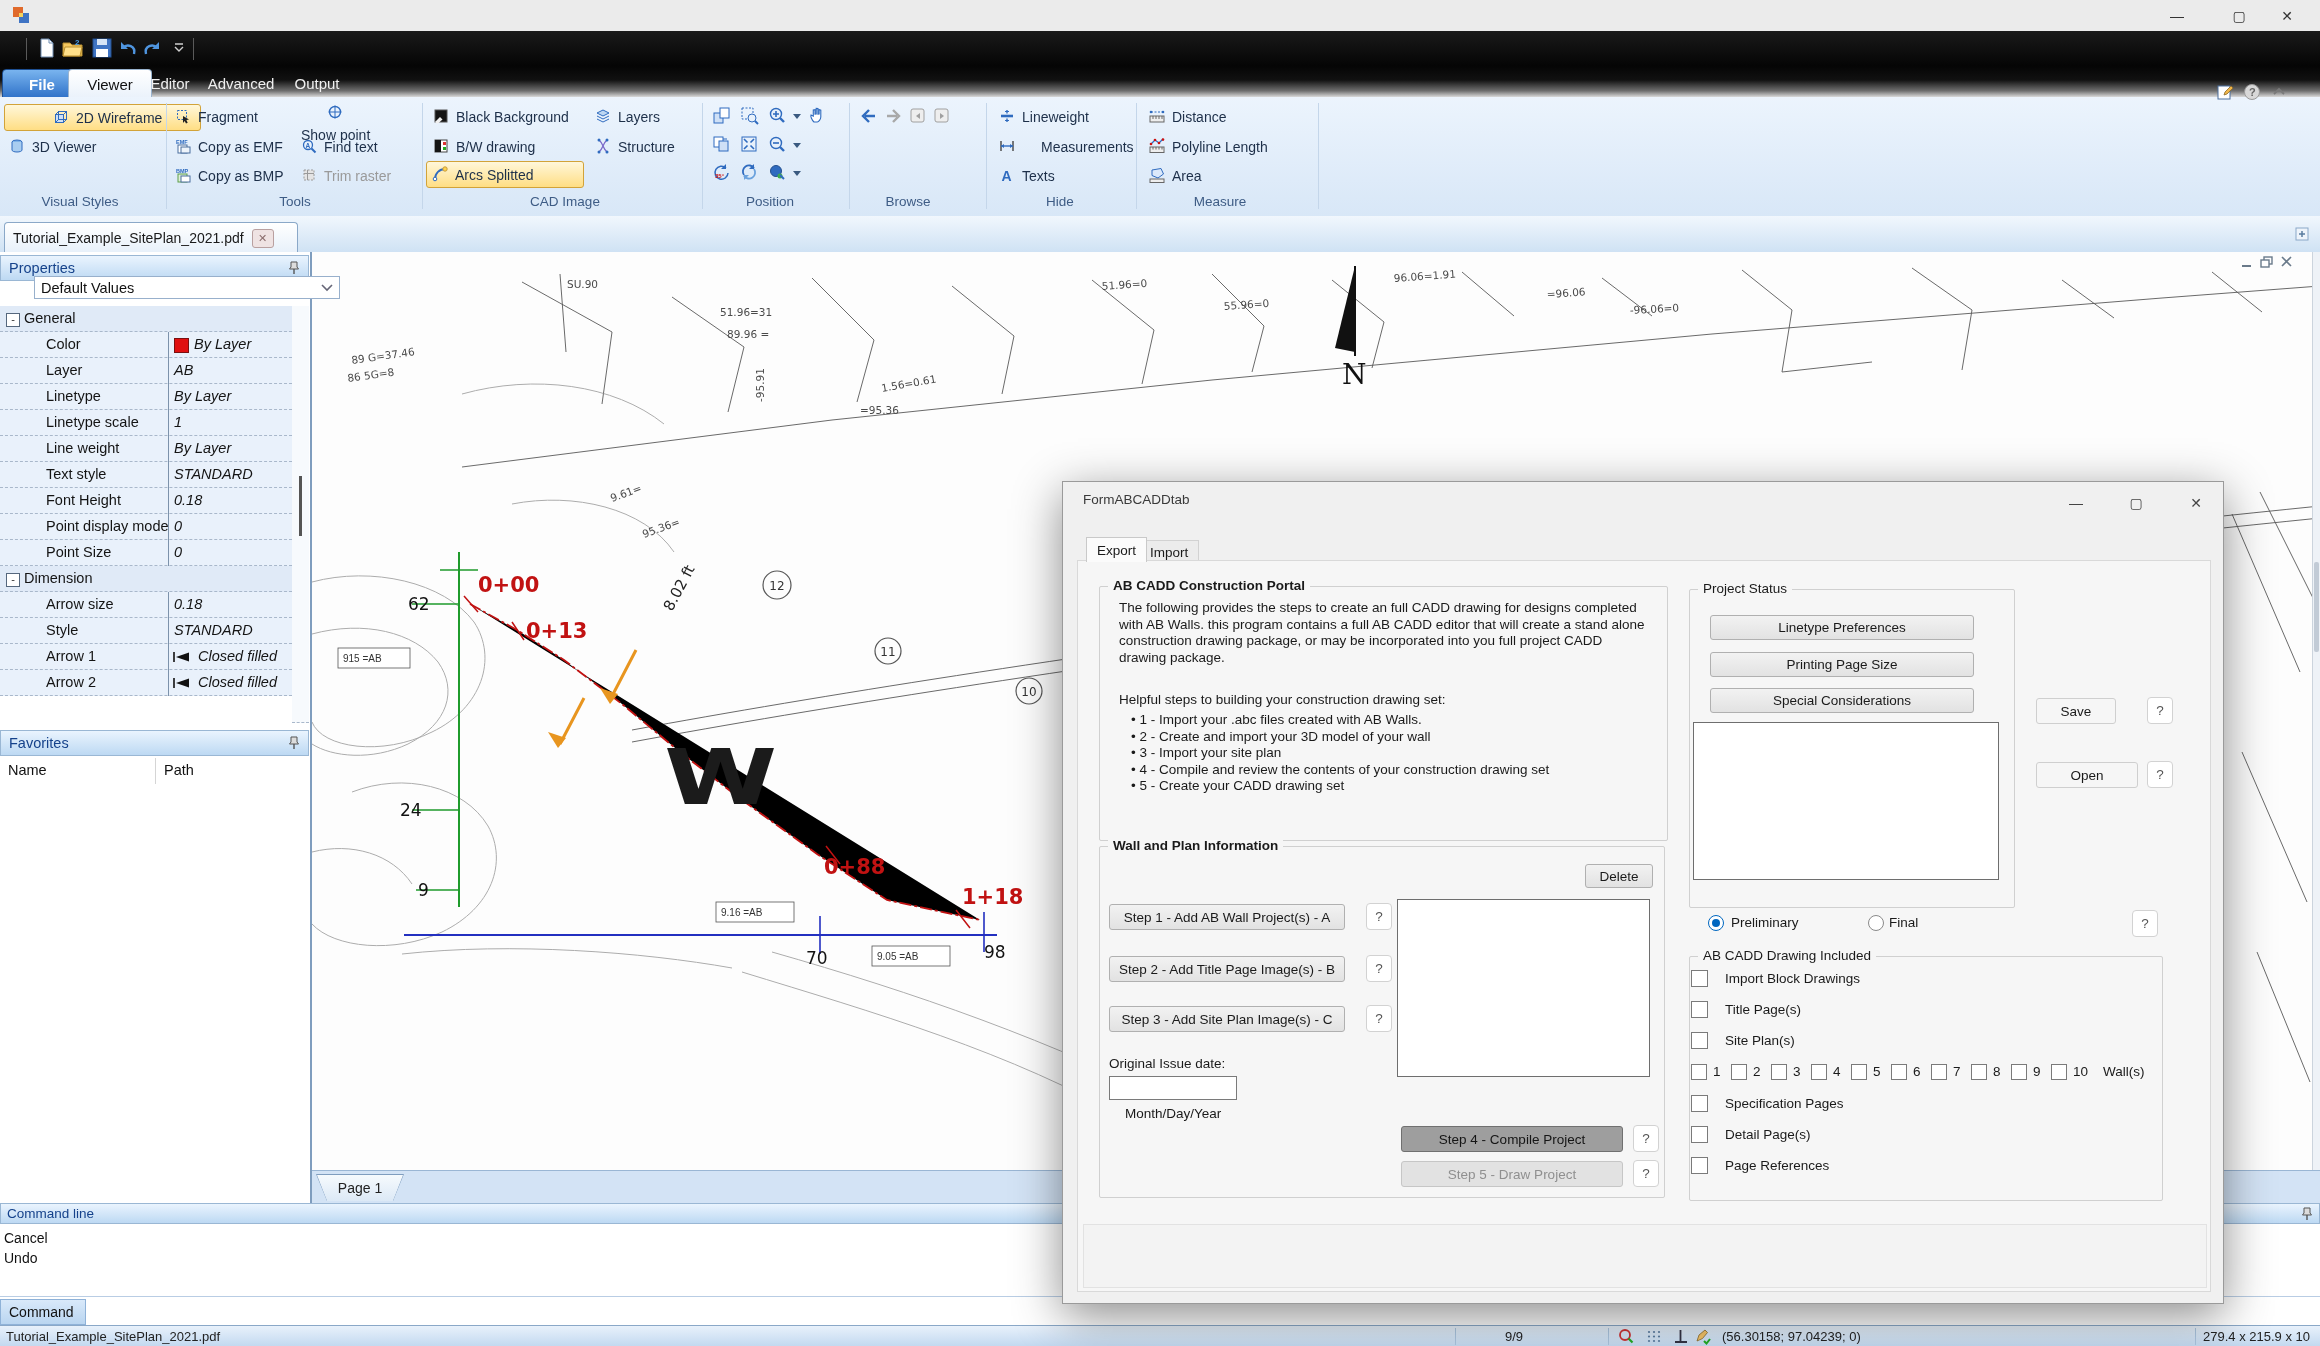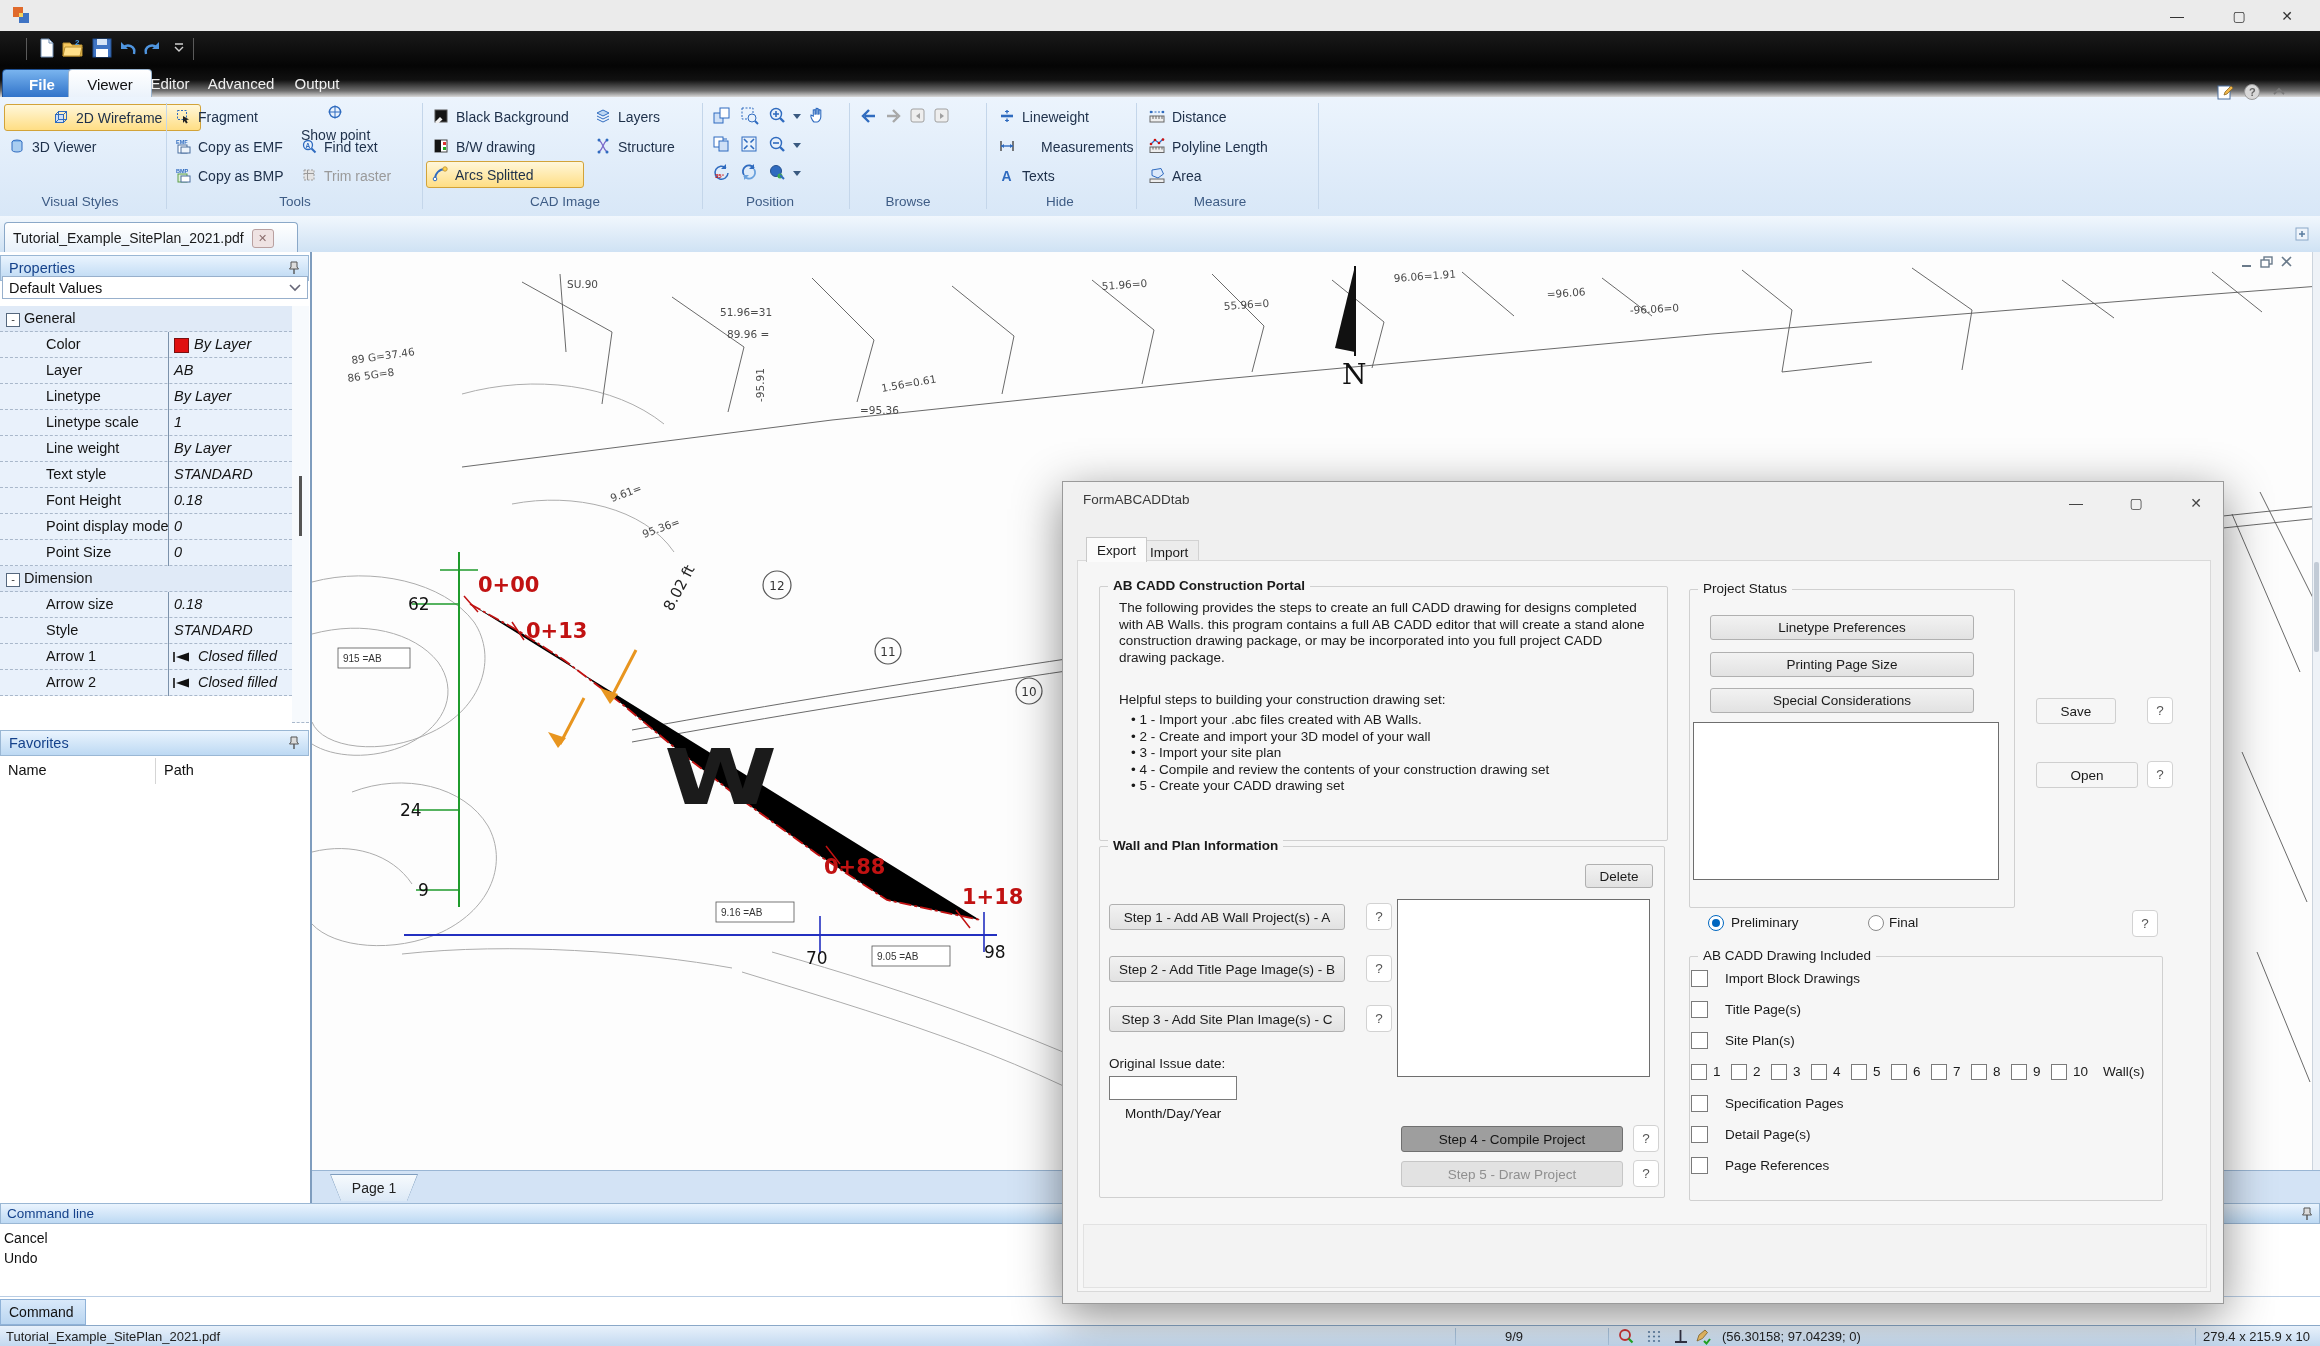--- a/index.html
+++ b/index.html
@@ -36,21 +36,21 @@
   .prow .lab{position:absolute;left:46px;top:4px;}
   .prow .val{position:absolute;left:174px;top:4px;font-style:italic;}
   .vline{position:absolute;left:168px;top:0;width:1px;height:26px;background:#7c92ab;}
   .grow{background:#e0eaf7;}
   .pmbox{position:absolute;left:6px;top:7px;width:12px;height:12px;background:#fff;border:1px solid #55677d;font-size:11px;line-height:10px;text-align:center;color:#333;}
   .grow .lab{left:24px;}
   .ptrack{position:absolute;left:292px;width:17px;background:#f7fafd;border-bottom:1px dashed #a9b8cb;height:26px;}
   
   #drawarea{left:312px;top:252px;width:2008px;height:918px;background:#fdfdfd;}
   #pagetabstrip{left:312px;top:1170px;width:2008px;height:33px;background:#d3e3f5;border-top:1px solid #9ab6d4;}
-  .ptab-outer{position:absolute;left:18px;top:3px;width:88px;height:27px;background:#7f9dbe;clip-path:polygon(0 0,100% 0,calc(100% - 11px) 100%,11px 100%);}
+  .ptab-outer{position:absolute;left:4px;top:3px;width:88px;height:27px;background:#7f9dbe;clip-path:polygon(0 0,100% 0,calc(100% - 11px) 100%,11px 100%);}
   .ptab-inner{position:absolute;left:1px;top:1px;width:86px;height:26px;background:linear-gradient(#f6fafd,#dcE9f6);clip-path:polygon(0 0,100% 0,calc(100% - 10px) 100%,10px 100%);display:flex;align-items:center;justify-content:center;font-size:14px;color:#222;}
   
   #cmdhead{left:0;top:1203px;width:2320px;height:21px;background:linear-gradient(#eaf4fe,#bdd9f3);border:1px solid #9ab7d4;box-sizing:border-box;display:flex;align-items:center;justify-content:space-between;font-size:13.5px;color:#15428b;padding:0 6px;}
   #cmdhist{left:0;top:1224px;width:2320px;height:72px;background:#fff;font-size:14px;color:#111;}
   #cmdrow{left:0;top:1296px;width:2320px;height:29px;background:#fff;border-top:1px solid #b9cde4;padding-left:40px;}
   #cmdprompt{position:absolute;left:0;top:2px;width:86px;height:26px;background:linear-gradient(#d9e9fa,#b9d5f0);border:1px solid #8fb2d8;box-sizing:border-box;display:flex;align-items:center;font-size:14px;color:#111;padding:0 8px;}
   #statusbar{left:0;top:1325px;width:2320px;height:21px;background:linear-gradient(#e8f1fb,#c3d9f0);border-top:1px solid #8aa8c8;font-size:13px;color:#222;box-sizing:border-box;}
   .ssep{position:absolute;top:2px;height:17px;width:1px;background:#aac4de;}
   
   #dialog{left:1062px;top:481px;width:1162px;height:823px;background:#f0f0f0;border:1px solid #9a9a9a;box-shadow:0 12px 45px rgba(0,0,0,.45);box-sizing:border-box;font-size:13.5px;color:#1a1a1a;z-index:50;}
@@ -532,21 +532,21 @@
   </div>
 
   <div class="abs" id="leftpanel">
     <div class="phead" style="top:3px;">
       <span>Properties</span>
       <svg width="12" height="14">
           <path d="M3 1h6v5l1.5 2h-9L3 6z" fill="#dcdcdc" stroke="#555"></path>
           <path d="M6 8v5" stroke="#555" stroke-width="1.4"></path>
         </svg>
     </div>
-    <div class="combo" style="top:24px;">
+    <div class="combo" style="top:24px;margin-left:32px;">
       <span>Default Values</span>
       <svg width="12" height="8">
           <path d="M1 1l5 5 5-5" fill="none" stroke="#667" stroke-width="1.6"></path>
         </svg>
     </div>
 
     <div class="prow grow" style="top:54px;">
         <span class="pmbox">-</span>
         <span class="lab">General</span>
       </div>

